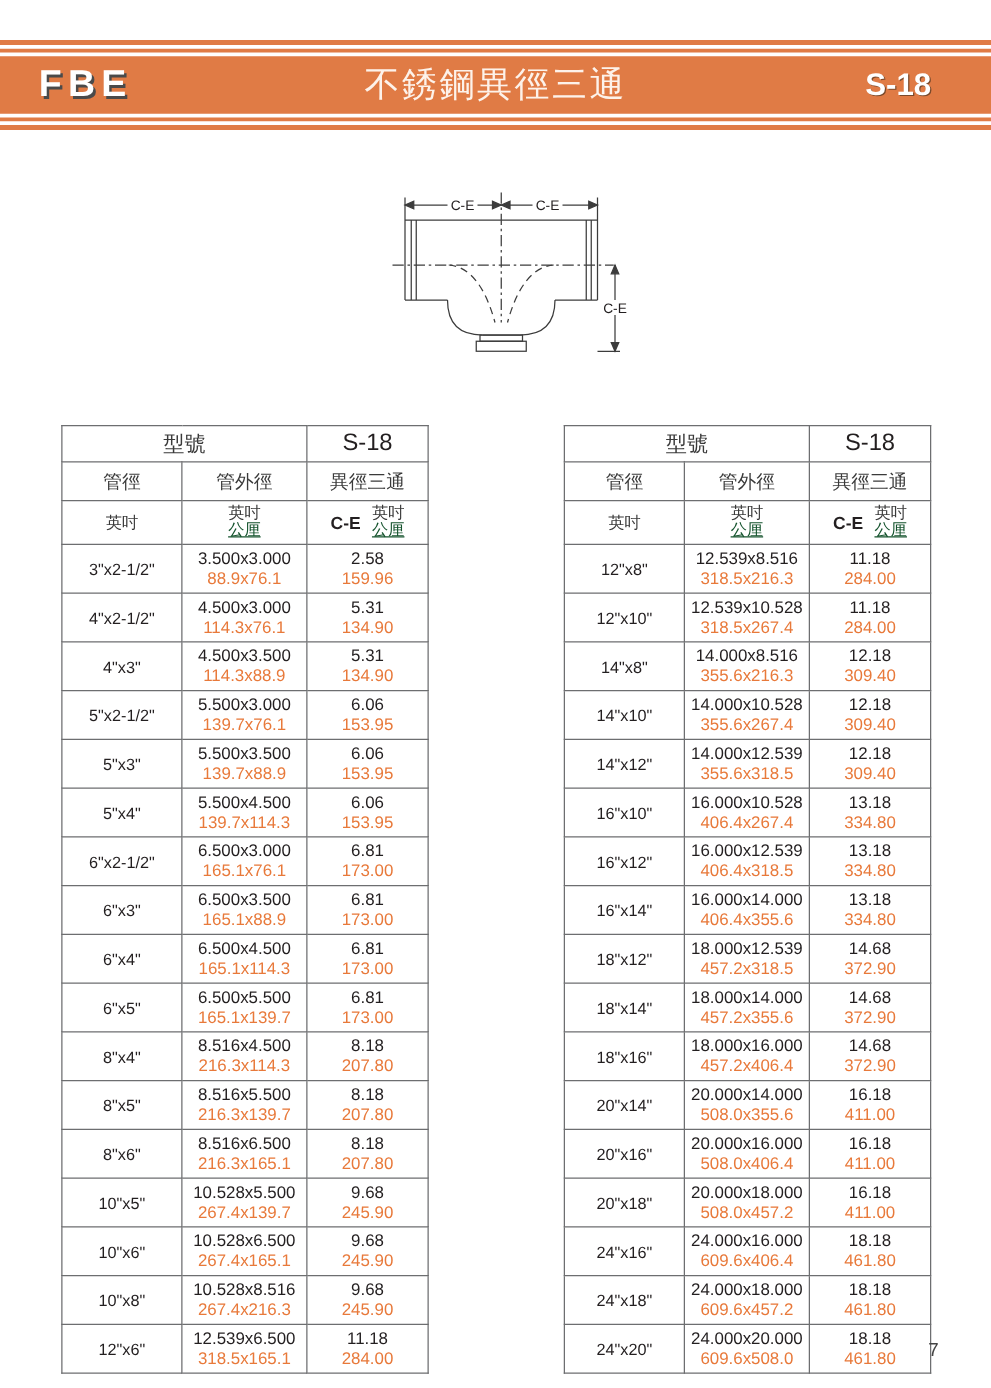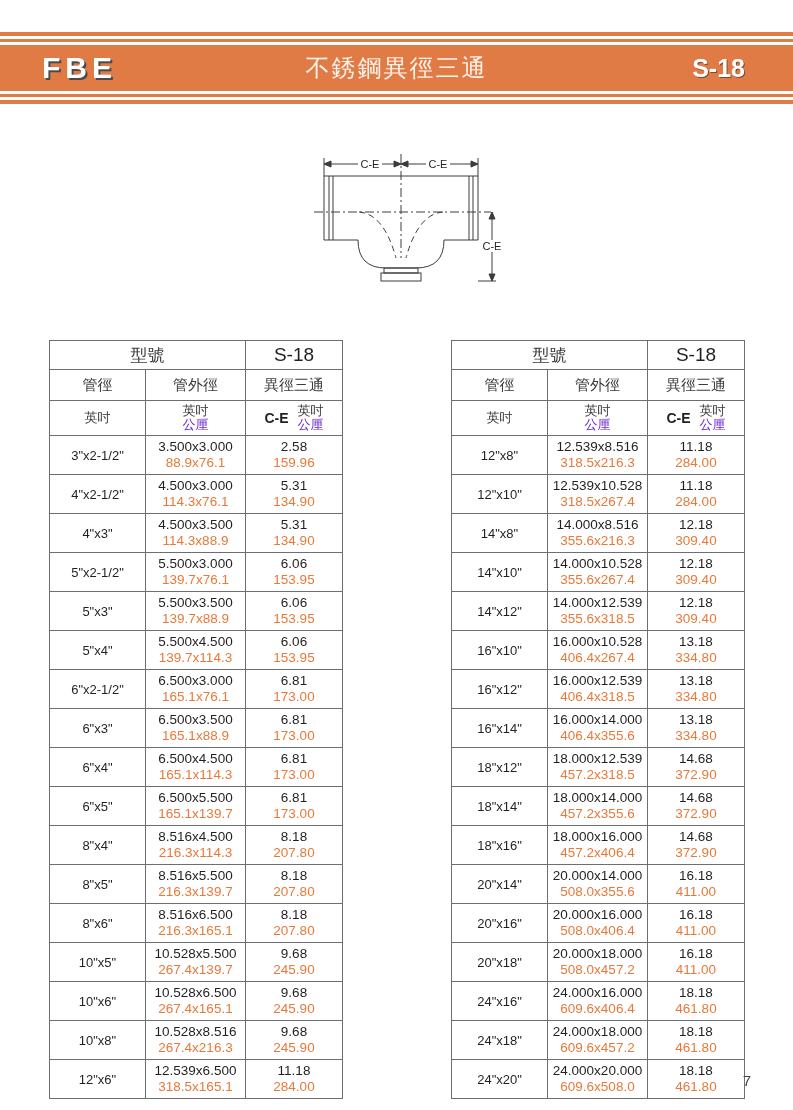--- a/index.html
+++ b/index.html
@@ -40,34 +40,34 @@
     position: absolute;
     left: 0;
     top: 13px;
     width: 793px;
     height: 46px;
     display: flex;
     align-items: center;
   }
   .brand {
     position: absolute;
-    left: 42px;
+    left: 31px;
     font-size: 30px;
     font-weight: bold;
     letter-spacing: 5px;
     color: #ffffff;
     text-shadow: 2px 2px 0 #4a4a4a;
     font-family: "Liberation Sans", sans-serif;
   }
   .banner-title {
     position: absolute;
     left: 0;
     width: 793px;
     text-align: center;
-    font-size: 24px;
+    font-size: 28px;
     color: #fdf2ea;
     letter-spacing: 2px;
     font-family: Liberation Mono, monospace;
   }
   .banner-code {
     position: absolute;
     right: 48px;
     font-size: 25px;
     font-weight: bold;
     color: #ffffff;
@@ -131,21 +131,21 @@
     color: #3a3a3a;
   }
   .unit-stack {
     display: flex;
     flex-direction: column;
     align-items: center;
     justify-content: center;
     line-height: 1.05;
   }
   .unit-in  { color: #3a3a3a; }
-  .unit-mm  { color: #6d28d9; }
+  .unit-mm  { color: #14532d; text-decoration: underline; }
 
   .h-unit-ce {
     display: flex;
     align-items: center;
     justify-content: center;
     gap: 9px;
   }
   .ce-lbl {
     font-size: 14px;
     font-weight: bold;

